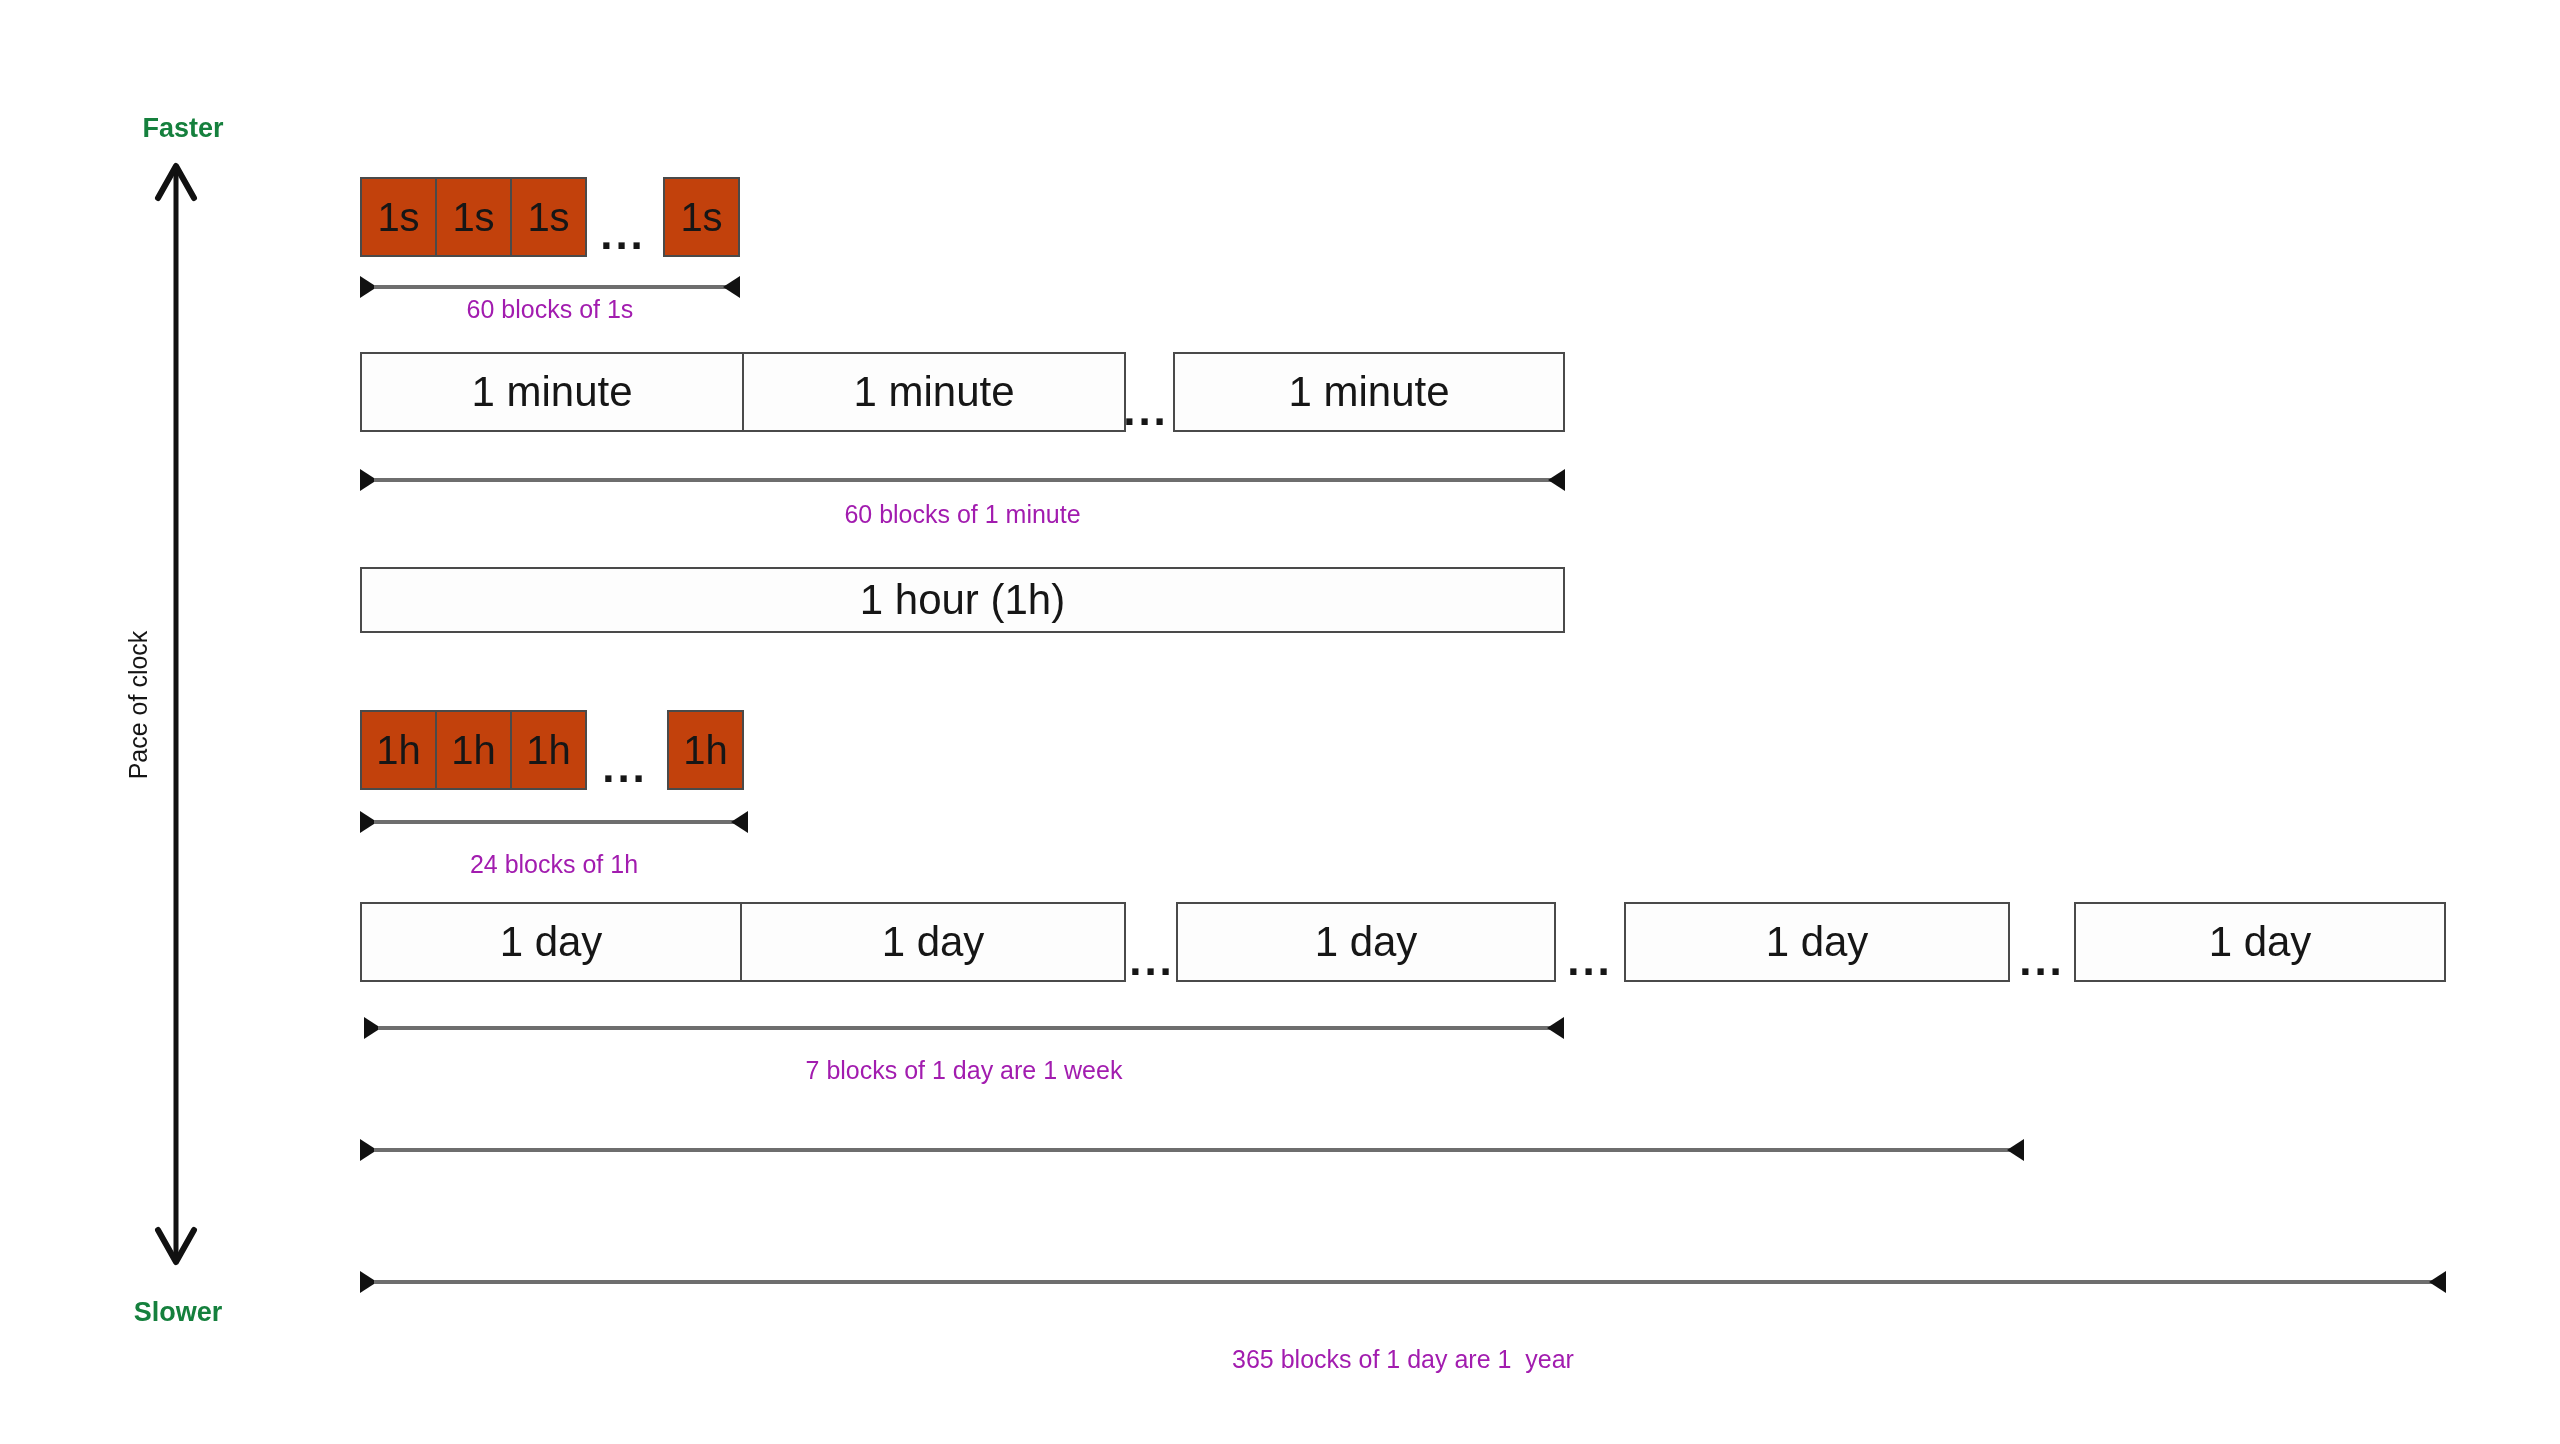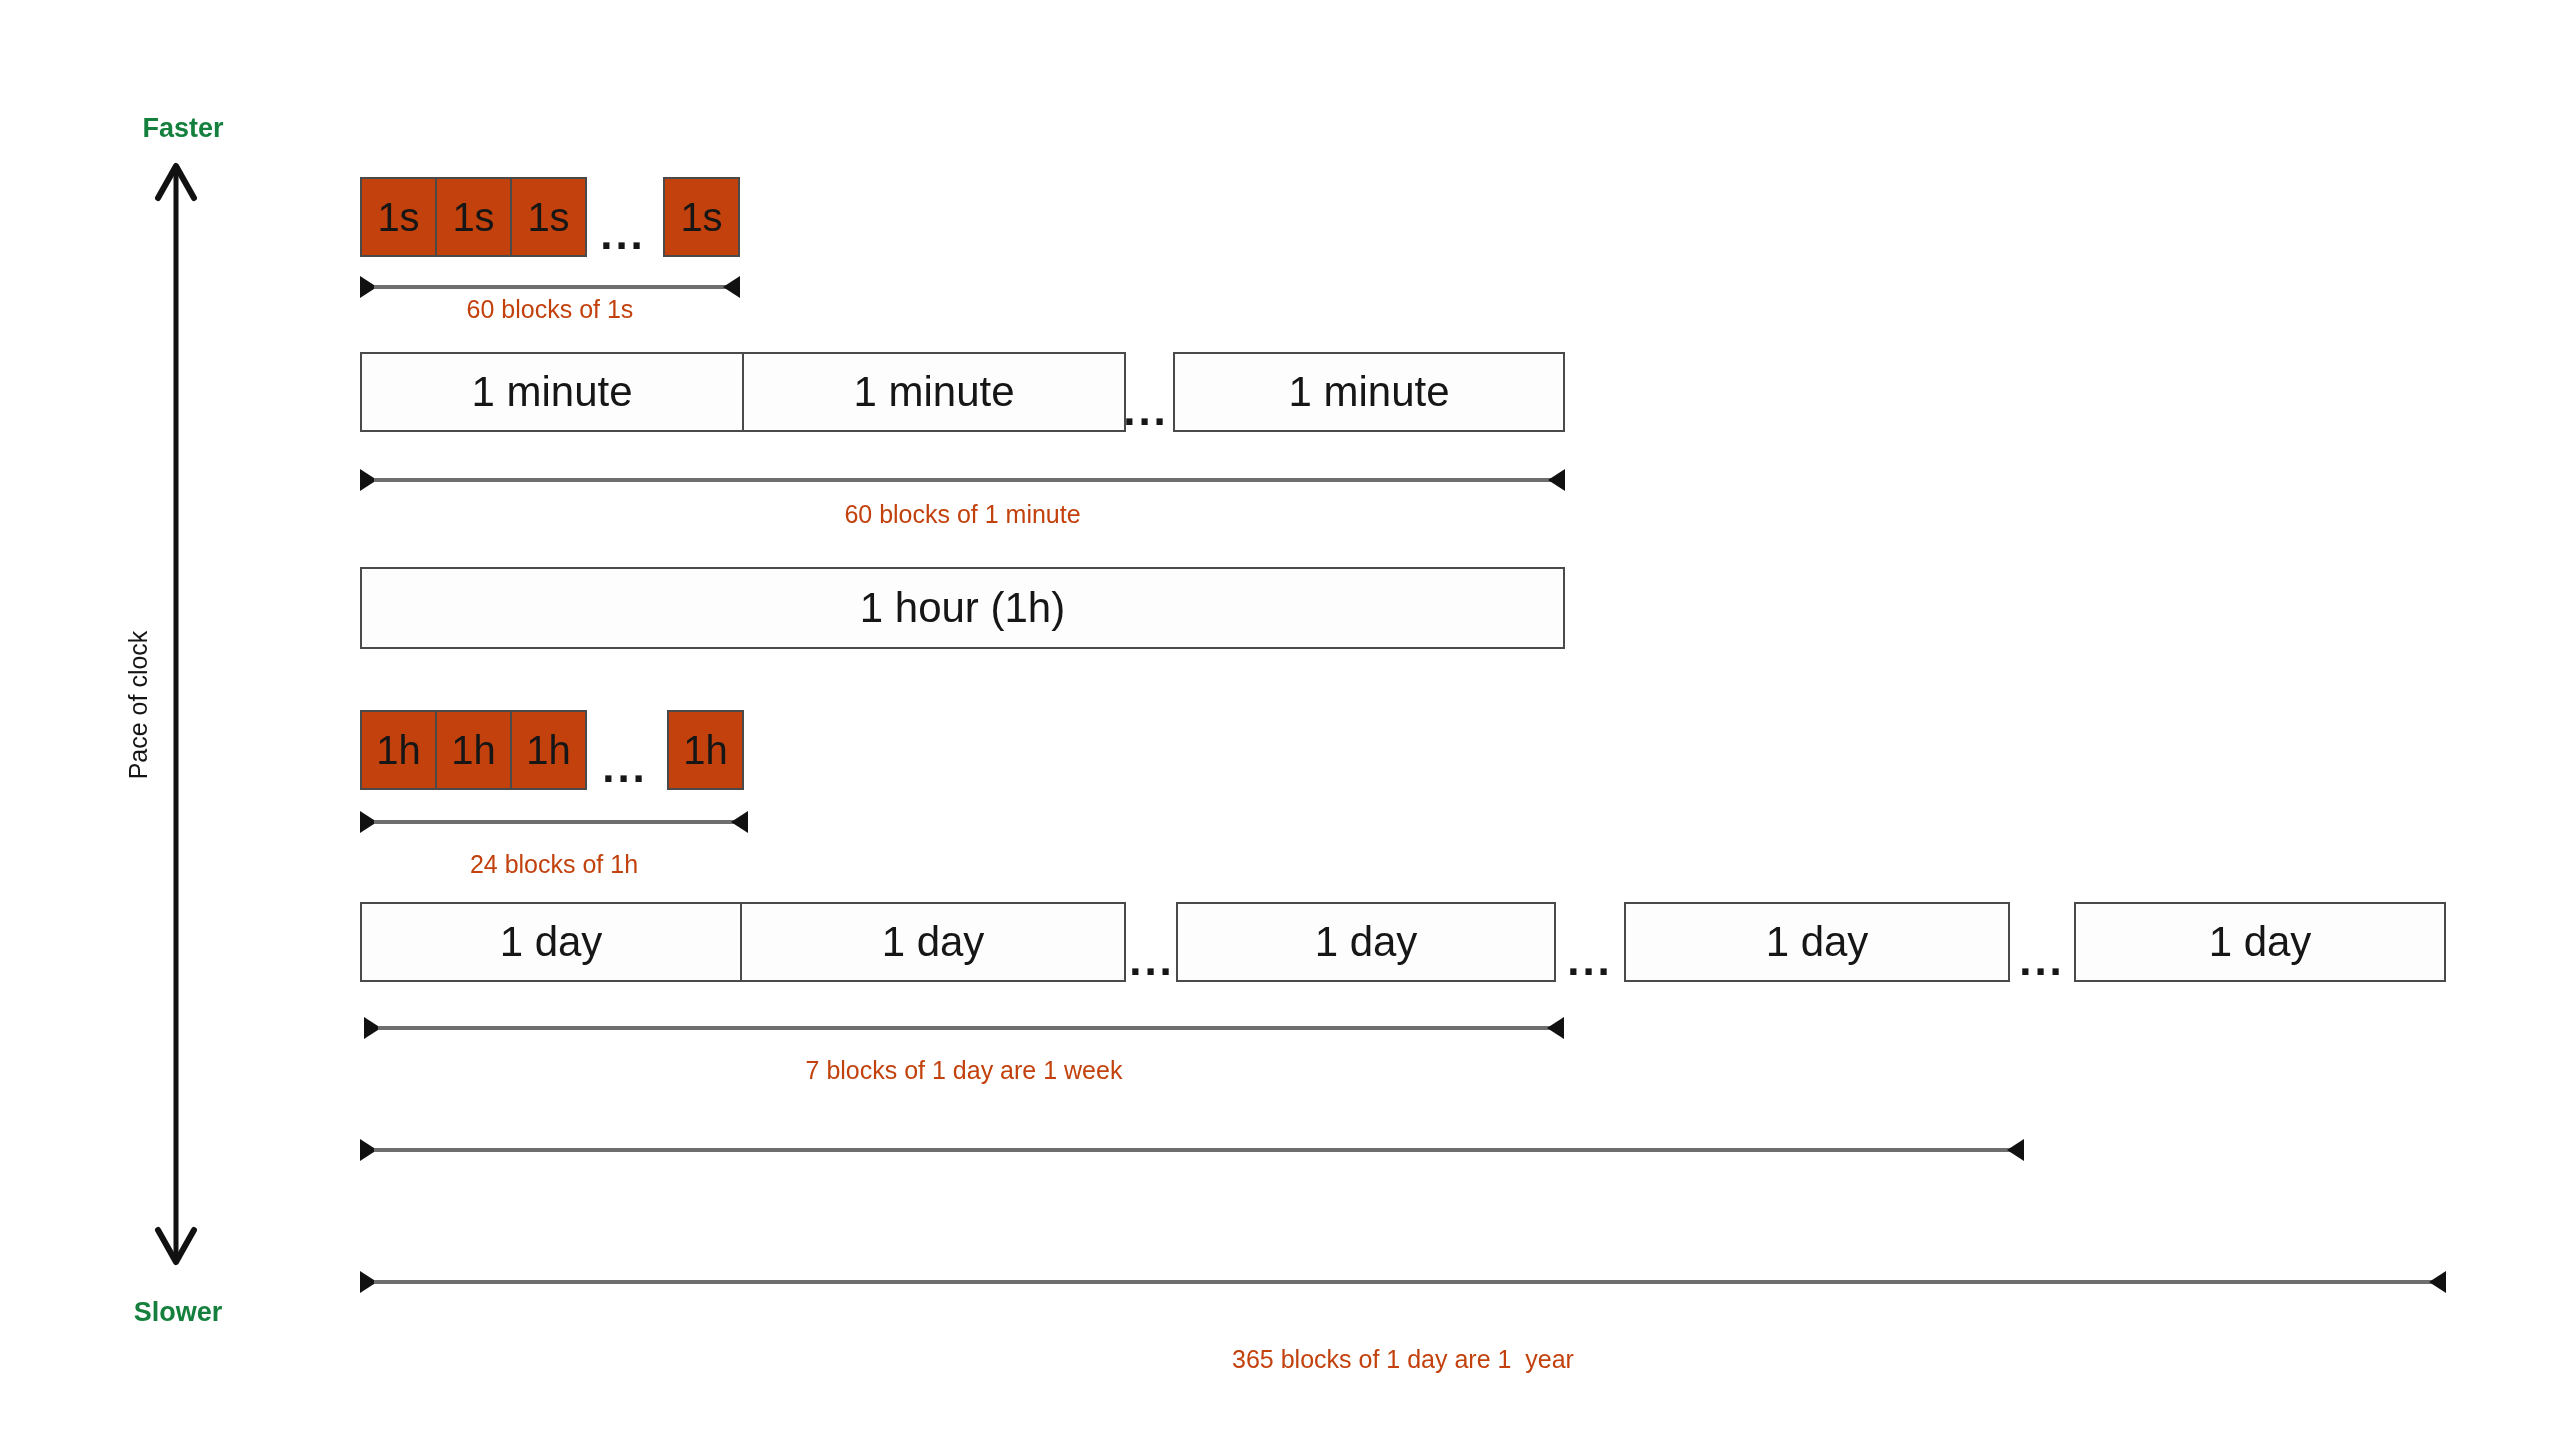--- a/index.html
+++ b/index.html
@@ -37,21 +37,21 @@
   .span{position:absolute;height:66px;}
   .span-line{position:absolute;left:14px;right:14px;top:9px;height:4px;background:#6e6e6e;}
   .tri-l{position:absolute;left:0;top:0;width:0;height:0;
     border-top:11px solid transparent;border-bottom:11px solid transparent;
     border-left:17px solid #111111;}
   .tri-r{position:absolute;right:0;top:0;width:0;height:0;
     border-top:11px solid transparent;border-bottom:11px solid transparent;
     border-right:17px solid #111111;}
   .span-label{
     position:absolute;left:0;right:0;text-align:center;
-    font-size:25px;font-weight:500;color:#c2410c;white-space:pre;
+    font-size:25px;font-weight:500;color:#a21caf;white-space:pre;
   }
   .v-arrow{position:absolute;left:154px;top:156px;}
 </style>
 </head>
 <body>
 
 <div id="canvas">
 
   <div class="axis-label" style="left:183px;top:128px;">Faster</div>
 
@@ -83,21 +83,21 @@
   <div class="dots" style="left:1146px;top:388px;">...</div>
   <div class="block large" style="left:1173px;top:352px;width:392px;height:80px;">1 minute</div>
 
   <div class="span" style="left:360px;top:469px;width:1205px;">
     <div class="tri-l"></div>
     <div class="span-line"></div>
     <div class="tri-r"></div>
     <div class="span-label" style="top:31px;">60 blocks of 1 minute</div>
   </div>
 
-  <div class="block large" style="left:360px;top:567px;width:1205px;height:82px;">1 hour (1h)</div>
+  <div class="block large" style="left:360px;top:567px;width:1205px;height:66px;">1 hour (1h)</div>
 
   <div class="block small" style="left:360px;top:710px;width:77px;height:80px;">1h</div>
   <div class="block small" style="left:435px;top:710px;width:77px;height:80px;">1h</div>
   <div class="block small" style="left:510px;top:710px;width:77px;height:80px;">1h</div>
   <div class="dots" style="left:625px;top:745px;">...</div>
   <div class="block small" style="left:667px;top:710px;width:77px;height:80px;">1h</div>
 
   <div class="span" style="left:360px;top:811px;width:388px;">
     <div class="tri-l"></div>
     <div class="span-line"></div>

